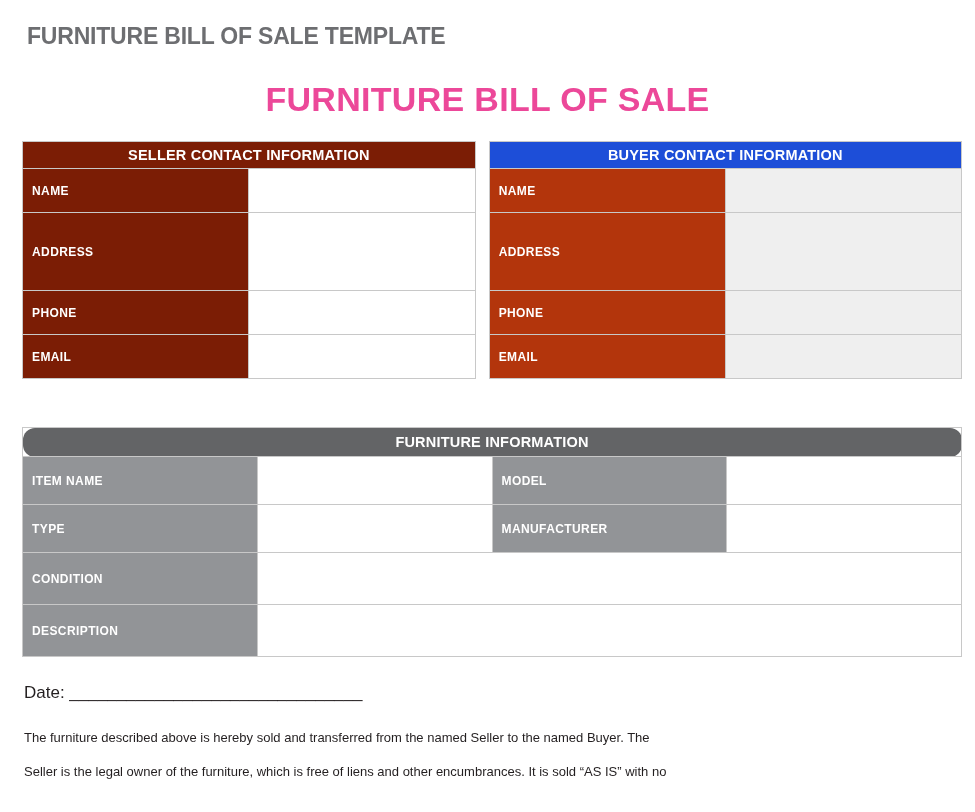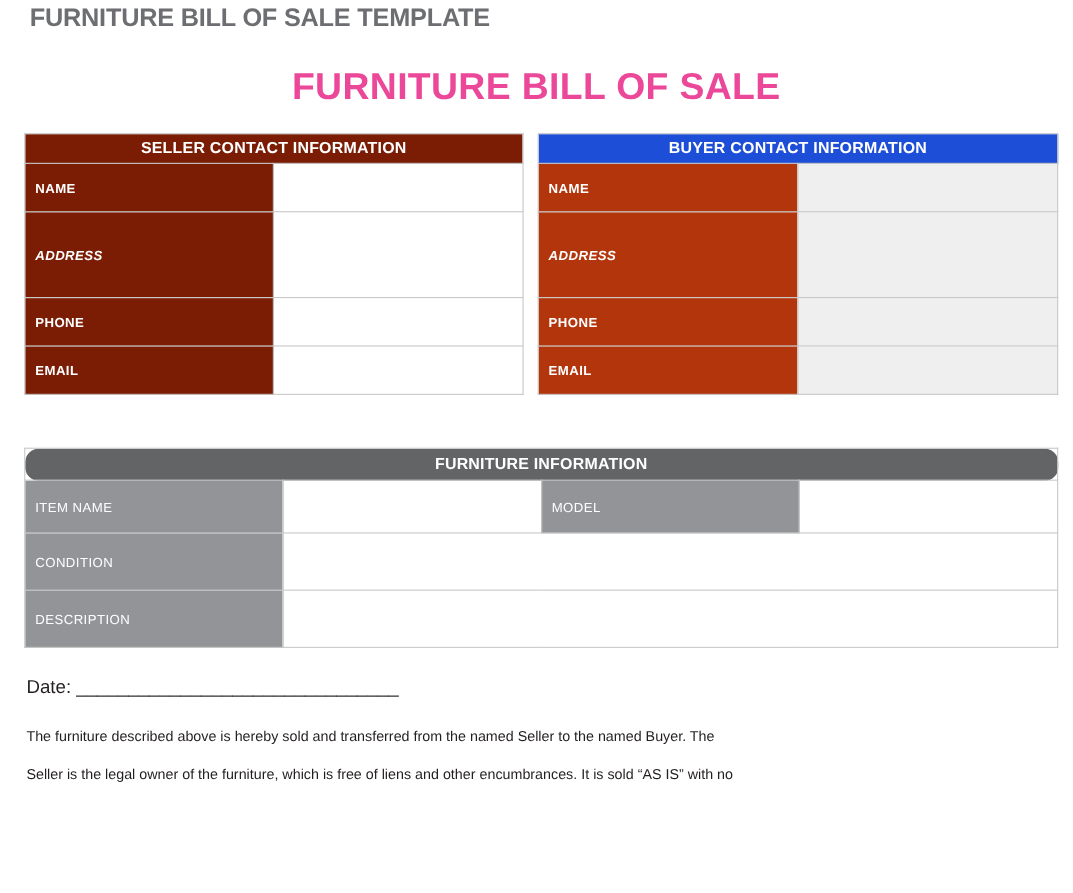--- a/index.html
+++ b/index.html
@@ -25,20 +25,21 @@
 
   
   .doc-header {
     font-size: 23px;
     font-weight: bold;
     color: #6d6e71;
     letter-spacing: -0.2px;
     padding-top: 3px;
     padding-left: 5px;
     white-space: nowrap;
+    margin-top: 20px;
   }
 
   .doc-title {
     text-align: center;
     font-size: 34px;
     font-weight: bold;
     color: #ec4899;
     letter-spacing: 0.3px;
     margin-top: 30px;
     margin-bottom: 22px;
@@ -92,42 +93,42 @@
     color: #ffffff;
     font-size: 12px;
     font-weight: bold;
     padding-left: 9px !important;
     letter-spacing: 0.4px;
   }
   .fill-white { background: #ffffff; }
   .fill-gray  { background: #efefef; }
 
   .r-short { height: 44px; }
-  .r-tall  { height: 78px; font-style: italic; }
+  .r-tall  { height: 78px; }
 
   
   .furniture-wrap {
     width: 940px;
     margin: 48px auto 0 auto;
   }
   .hdr-furn {
     background: #636466;
     color: #ffffff;
     font-size: 14.5px;
     font-weight: bold;
     text-align: center;
     height: 28px;
     letter-spacing: 0.2px;
     border-radius: 12px;
   }
   .lbl-gray {
     background: #929497;
     color: #ffffff;
     font-size: 12px;
-    font-weight: normal;
+    font-weight: bold;
     padding-left: 9px !important;
     letter-spacing: 0.4px;
   }
   .r-f { height: 48px; }
   .r-f-tall { height: 52px; }
 
   
   .footer {
     width: 940px;
     margin: 26px auto 0 auto;
@@ -211,20 +212,26 @@
       <tbody>
           <tr>
         <th class="hdr-furn" colspan="4">FURNITURE INFORMATION</th>
       </tr>
       <tr class="r-f">
         <td class="lbl-gray" style="width:108px;">ITEM NAME</td>
         <td class="fill-white" style="width:352px;"></td>
         <td class="lbl-gray" style="width:126px;">MODEL</td>
         <td class="fill-white"></td>
       </tr>
+      <tr class="r-f">
+        <td class="lbl-gray">TYPE</td>
+        <td class="fill-white"></td>
+        <td class="lbl-gray">MANUFACTURER</td>
+        <td class="fill-white"></td>
+      </tr>
       <tr class="r-f-tall">
         <td class="lbl-gray">CONDITION</td>
         <td class="fill-white" colspan="3"></td>
       </tr>
       <tr class="r-f-tall">
         <td class="lbl-gray">DESCRIPTION</td>
         <td class="fill-white" colspan="3"></td>
       </tr>
     </tbody>
       </table>

